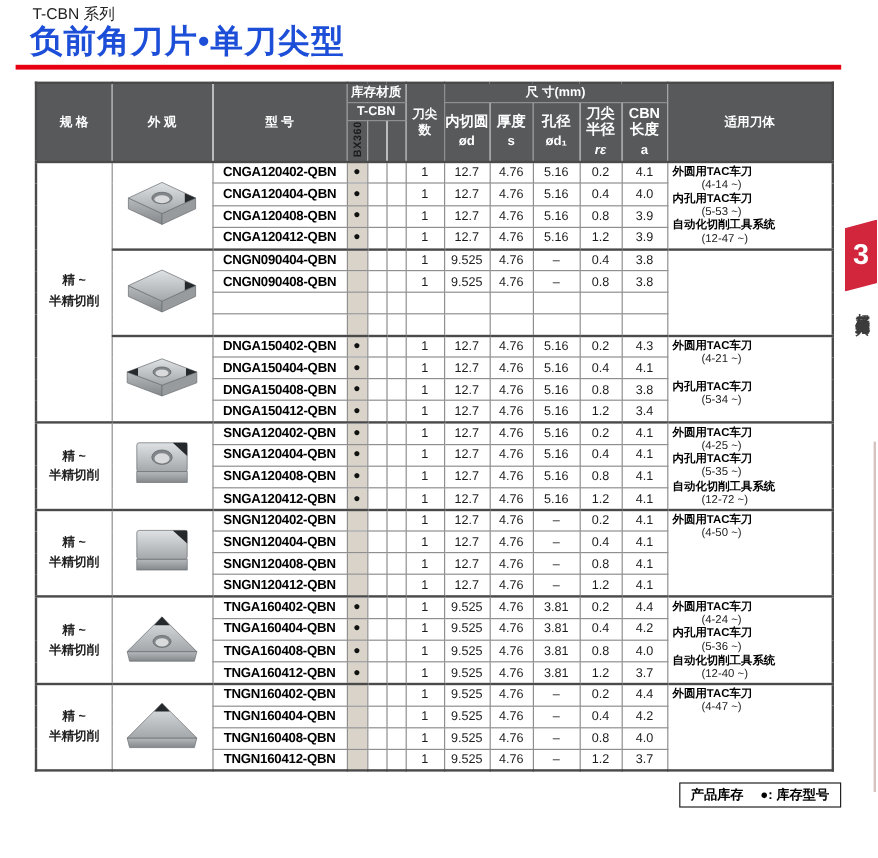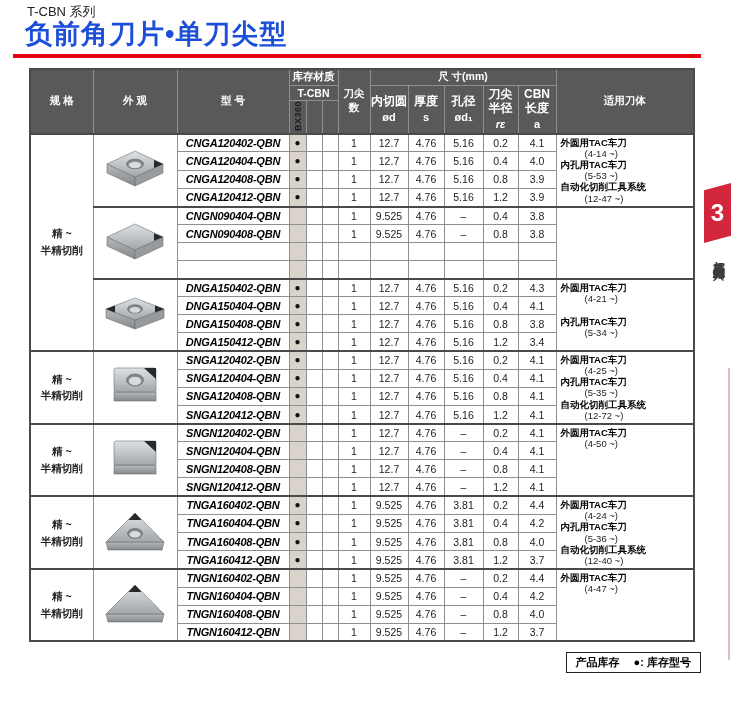--- a/index.html
+++ b/index.html
@@ -24,21 +24,21 @@
   .sub .nm{font-size:12px;font-weight:bold;line-height:1.15;white-space:pre-line;}
   .sub .sym{font-size:11px;font-weight:bold;margin-top:3px;}
   th.sub-re .sym{font-style:italic;}
   th.tips{font-size:9px;}
 
   tbody tr{height:18px;}
   tr.blk>td{border-top:2px solid #4a4a4a;}
   td.spec{background:#fff;font-size:10.5px;font-weight:bold;text-align:center;color:#222;
           white-space:pre-line;line-height:1.6;}
   td.shape{background:#fff;text-align:center;vertical-align:middle;}
-  td.md{font-size:11px;font-weight:bold;text-align:center;color:#000;letter-spacing:-0.2px;font-style:italic;}
+  td.md{font-size:11px;font-weight:bold;text-align:center;color:#000;letter-spacing:-0.2px;}
   td.bx{background:#d9d3c9;text-align:center;font-size:10px;color:#111;line-height:1;}
   td.e{background:#fff;}
   td.num{font-size:10.5px;text-align:center;color:#1c1c1c;}
   td.app{vertical-align:top;text-align:left;padding:2px 4px;font-size:9.5px;line-height:1.18;color:#000;}
   .entry .hn{font-weight:bold;}
   .entry .hr{font-weight:normal;color:#222;margin-left:24px;}
   td.app.gap .entry+.entry{margin-top:12px;}
 
   .tab{position:absolute;right:1px;top:183px;width:27px;height:60px;background:#d2263d;
        clip-path:polygon(0 12%,100% 0,100% 88%,0 100%);display:flex;align-items:center;justify-content:center;}

